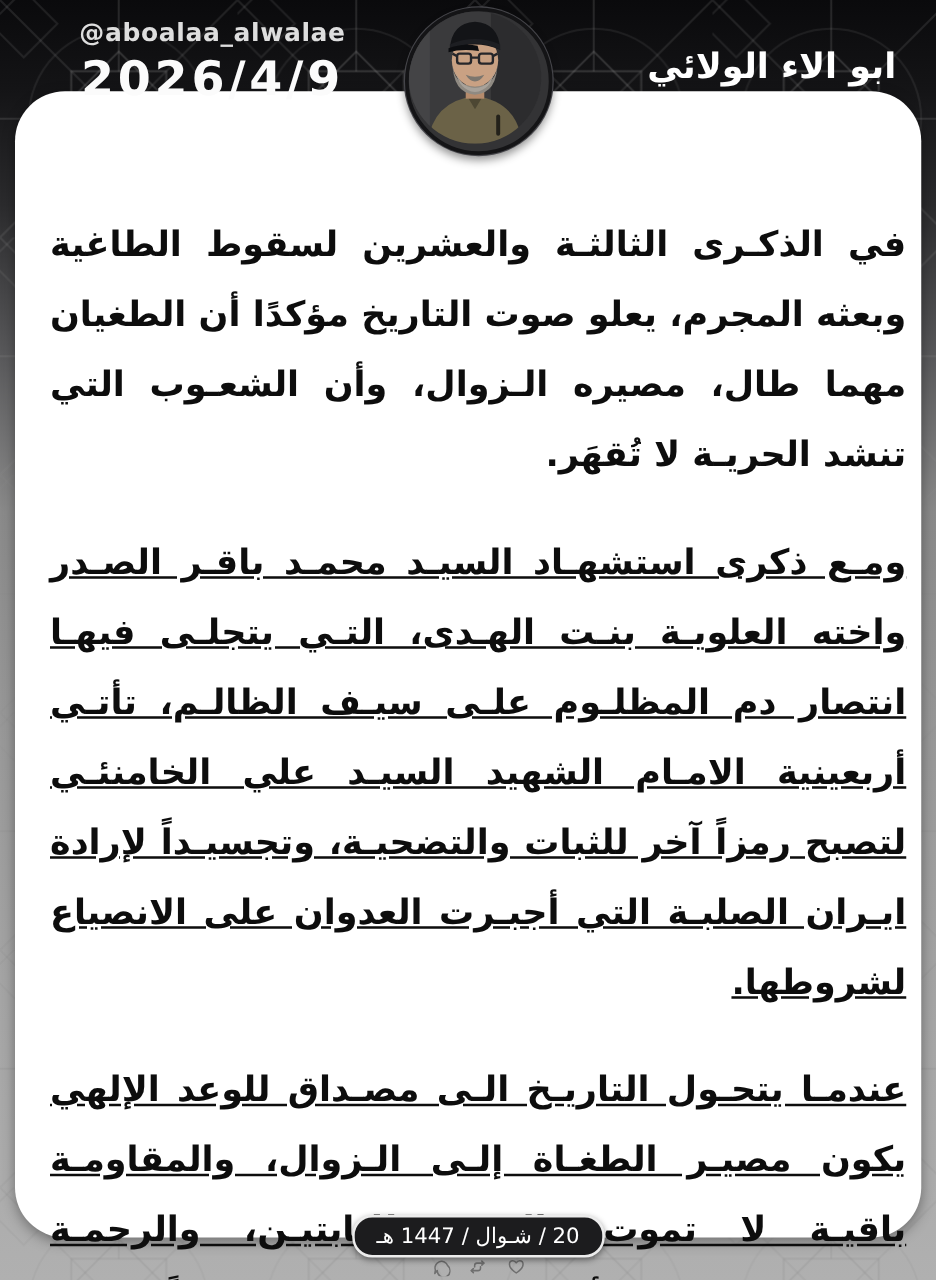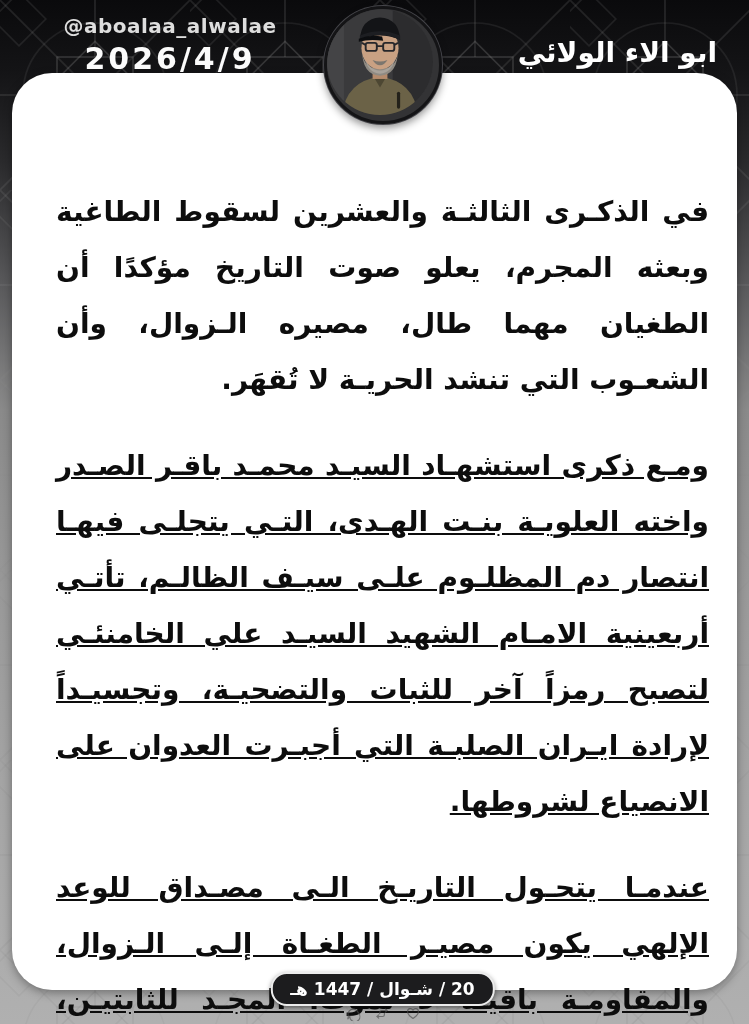--- a/index.html
+++ b/index.html
@@ -17,44 +17,44 @@
   .card{
     position:absolute;left:12px;top:73px;width:725px;height:917px;
     background:#ffffff;border-radius:40px;z-index:2;
     box-shadow:0 3px 10px rgba(0,0,0,.35);
   }
   .header-left{
     position:absolute;left:36px;top:14px;width:268px;
     text-align:center;z-index:3;color:#e6e6e6;
   }
   .handle{font-size:20px;font-weight:bold;letter-spacing:.5px;color:#dedede;}
-  .date{font-size:30px;font-weight:bold;letter-spacing:3px;color:#fbfbfb;margin-top:3px;}
+  .date{font-size:38px;font-weight:bold;letter-spacing:3px;color:#fbfbfb;margin-top:3px;}
   .display-name{
     position:absolute;right:48px;top:24px;z-index:3;
     direction:rtl;font-size:28px;font-weight:bold;color:#ffffff;margin-top:12px;
   }
   .avatar{
     position:absolute;left:50%;top:6px;transform:translateX(-50%);
     width:112px;height:112px;border-radius:50%;z-index:4;
     background:#333335;border:3px solid #141416;
     box-shadow:0 0 0 1px #45454a, 0 4px 8px rgba(0,0,0,.45);
     overflow:hidden;
   }
   .avatar svg{display:block;width:106px;height:106px;}
   .post-body{
     position:absolute;left:40px;right:40px;top:168px;z-index:3;
     direction:rtl;text-align:justify;
     color:#0d0d0d;font-weight:bold;font-size:28px;line-height:56px;
   }
-  .post-body p{margin:16px;}
+  .post-body p{margin:0;}
   .post-body p + p{margin-top:30px;text-decoration:underline;}
   .hijri-pill{
     position:absolute;left:50%;top:972px;transform:translateX(-50%);z-index:5;
     direction:rtl;background:#1c1c1e;color:#ffffff;
-    font-size:17px;font-weight:bold;
+    font-size:17px;font-weight:normal;
     padding:5px 18px;border-radius:16px;border:2px solid #ececec;
     box-shadow:0 2px 5px rgba(0,0,0,.45);white-space:nowrap;
   }
   .actions{
     position:absolute;left:50%;top:1006px;transform:translateX(-50%);z-index:4;
     display:flex;gap:15px;color:#4d4d4d;opacity:.65;
   }
   .actions svg{display:block;width:15px;height:15px;}
 </style>
 </head>

